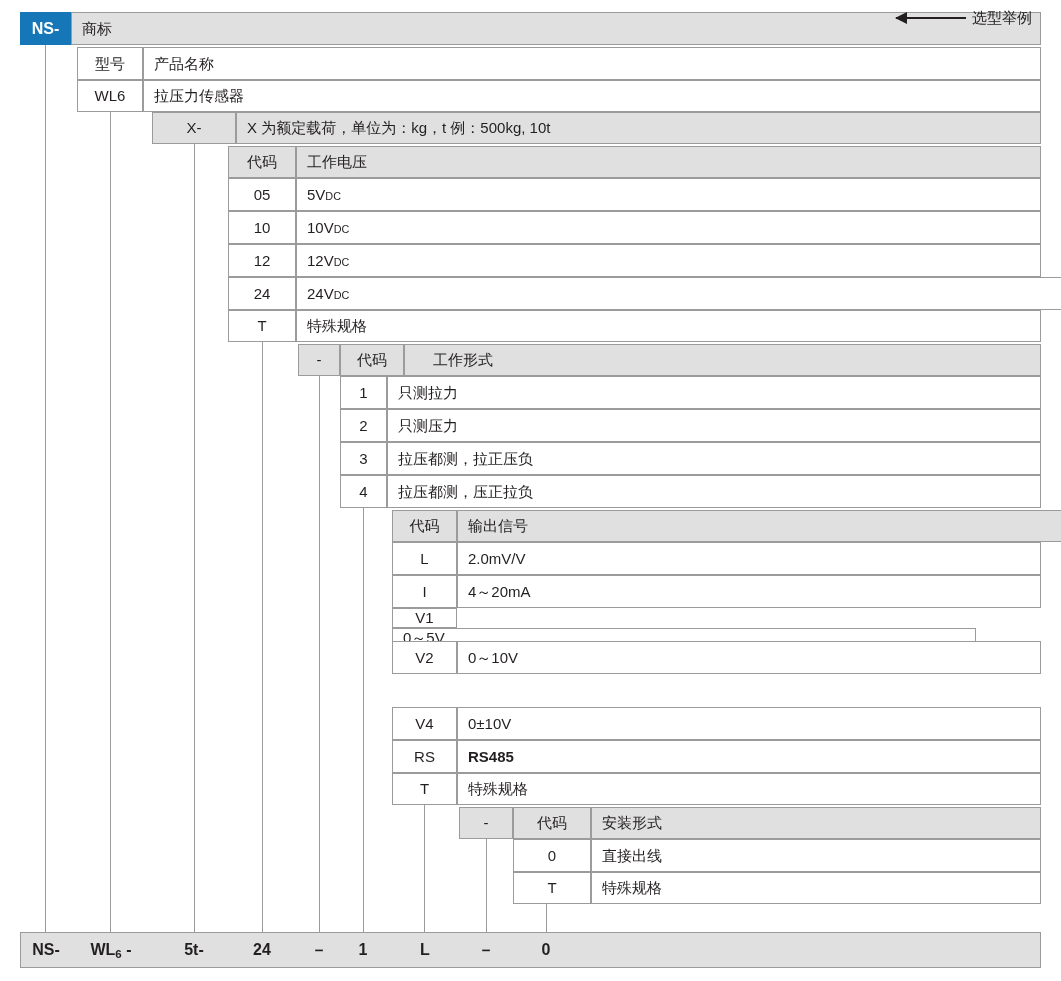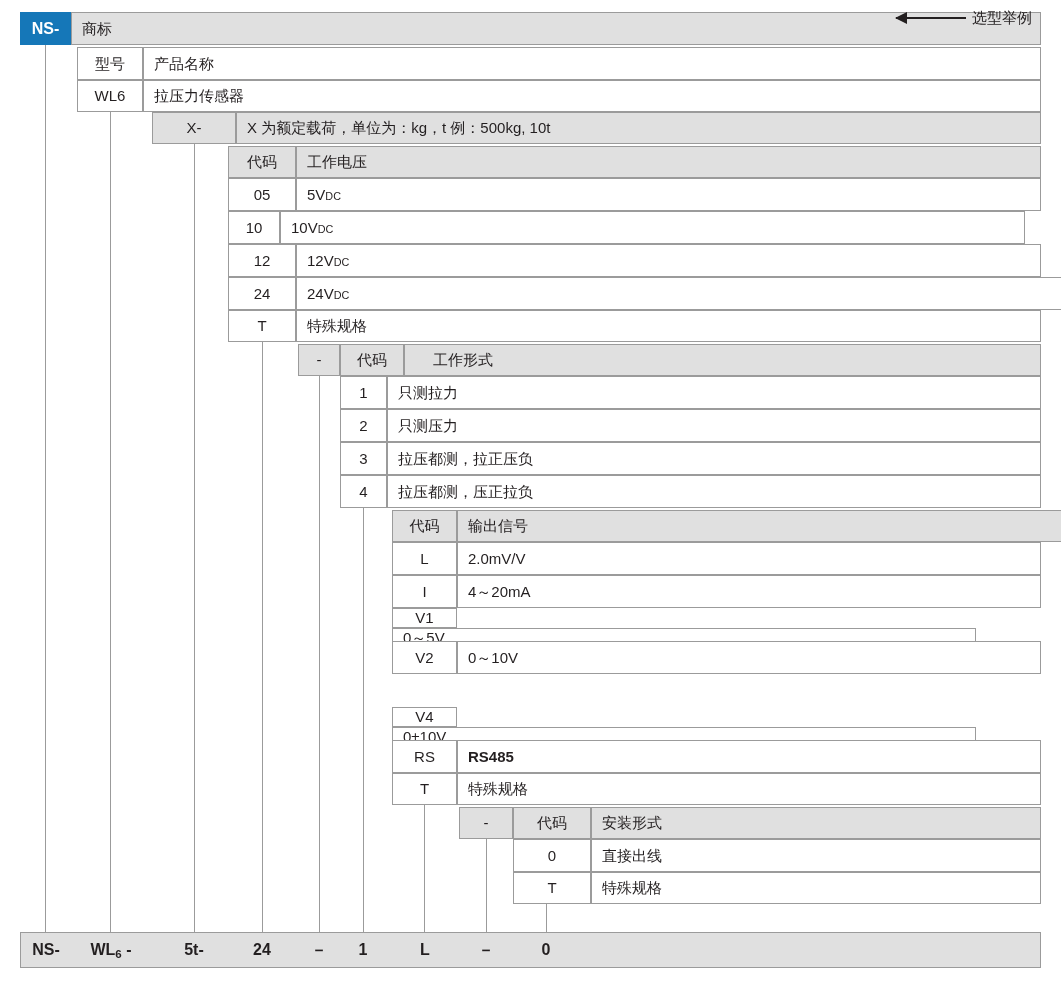--- a/index.html
+++ b/index.html
@@ -158,21 +158,21 @@
   </div>
 
   <div class="row" style="left:228px; top:178px; height:33px;">
     <div class="cell code" style="width:68px;">05</div>
     <div class="cell desc" style="width:745px;">
         <span>5V</span>
         <span class="dcsub">DC</span>
       </div>
   </div>
   <div class="row" style="left:228px; top:211px; height:33px;">
-    <div class="cell code" style="width:52px;text-align:center;">10</div>
+    <div class="cell code" style="width:68px;text-align:center;">10</div>
     <div class="cell desc" style="width:745px;">
         <span>10V</span>
         <span class="dcsub">DC</span>
       </div>
   </div>
   <div class="row" style="left:228px; top:244px; height:33px;">
     <div class="cell code" style="width:68px;">12</div>
     <div class="cell desc" style="width:745px;">
         <span>12V</span>
         <span class="dcsub">DC</span>
@@ -230,21 +230,21 @@
     <div class="cell desc" style="width:584px;">4～20mA</div>
   </div>
   <div class="row" style="left:392px; top:608px; height:33px;flex-direction:column;">
     <div class="cell code" style="width:65px;">V1</div>
     <div class="cell desc" style="width:584px;">0～5V</div>
   </div>
   <div class="row" style="left:392px; top:641px; height:33px;">
     <div class="cell code" style="width:65px;">V2</div>
     <div class="cell desc" style="width:584px;">0～10V</div>
   </div>
-  <div class="row" style="left:392px; top:707px; height:33px;flex-direction:column;">
+  <div class="row" style="left:392px; top:707px; height:33px;">
     <div class="cell code" style="width:65px;">V4</div>
     <div class="cell desc" style="width:584px;">0±10V</div>
   </div>
   <div class="row" style="left:392px; top:740px; height:33px;">
     <div class="cell code" style="width:65px;">RS</div>
     <div class="cell desc" style="width:584px;font-weight:bold;">RS485</div>
   </div>
   <div class="row" style="left:392px; top:773px; height:32px;">
     <div class="cell code" style="width:65px;">T</div>
     <div class="cell desc" style="width:584px;">特殊规格</div>

